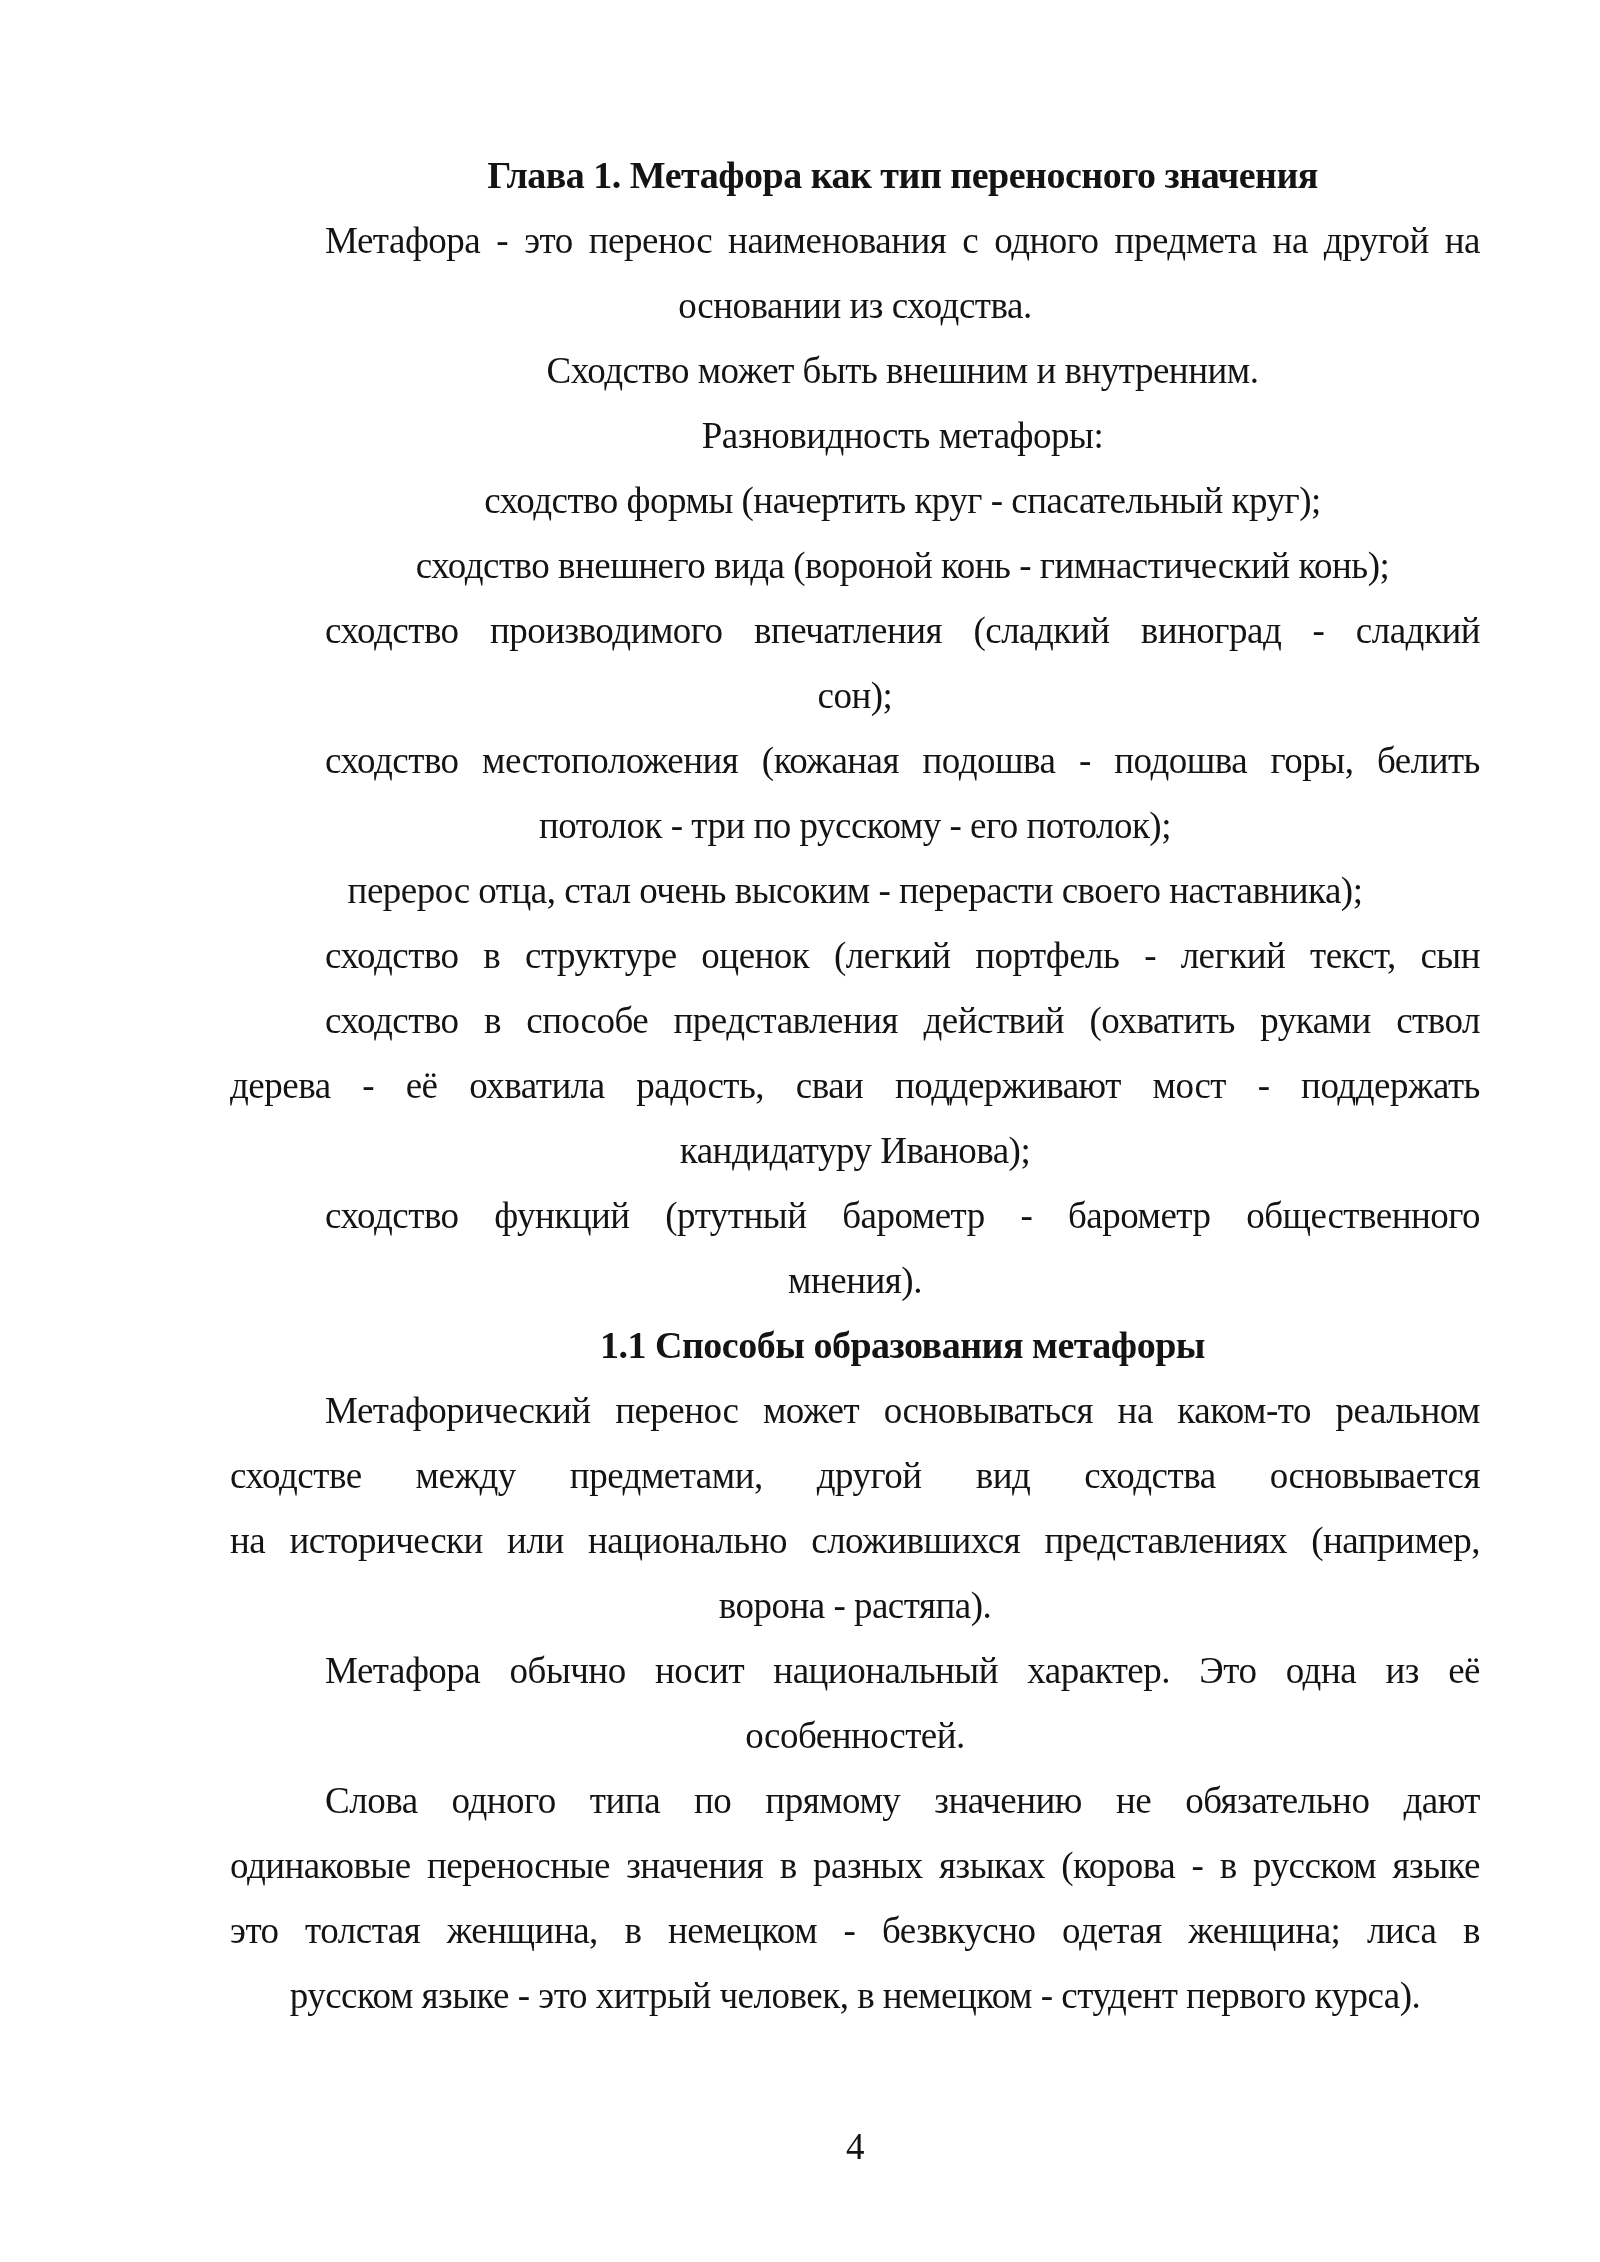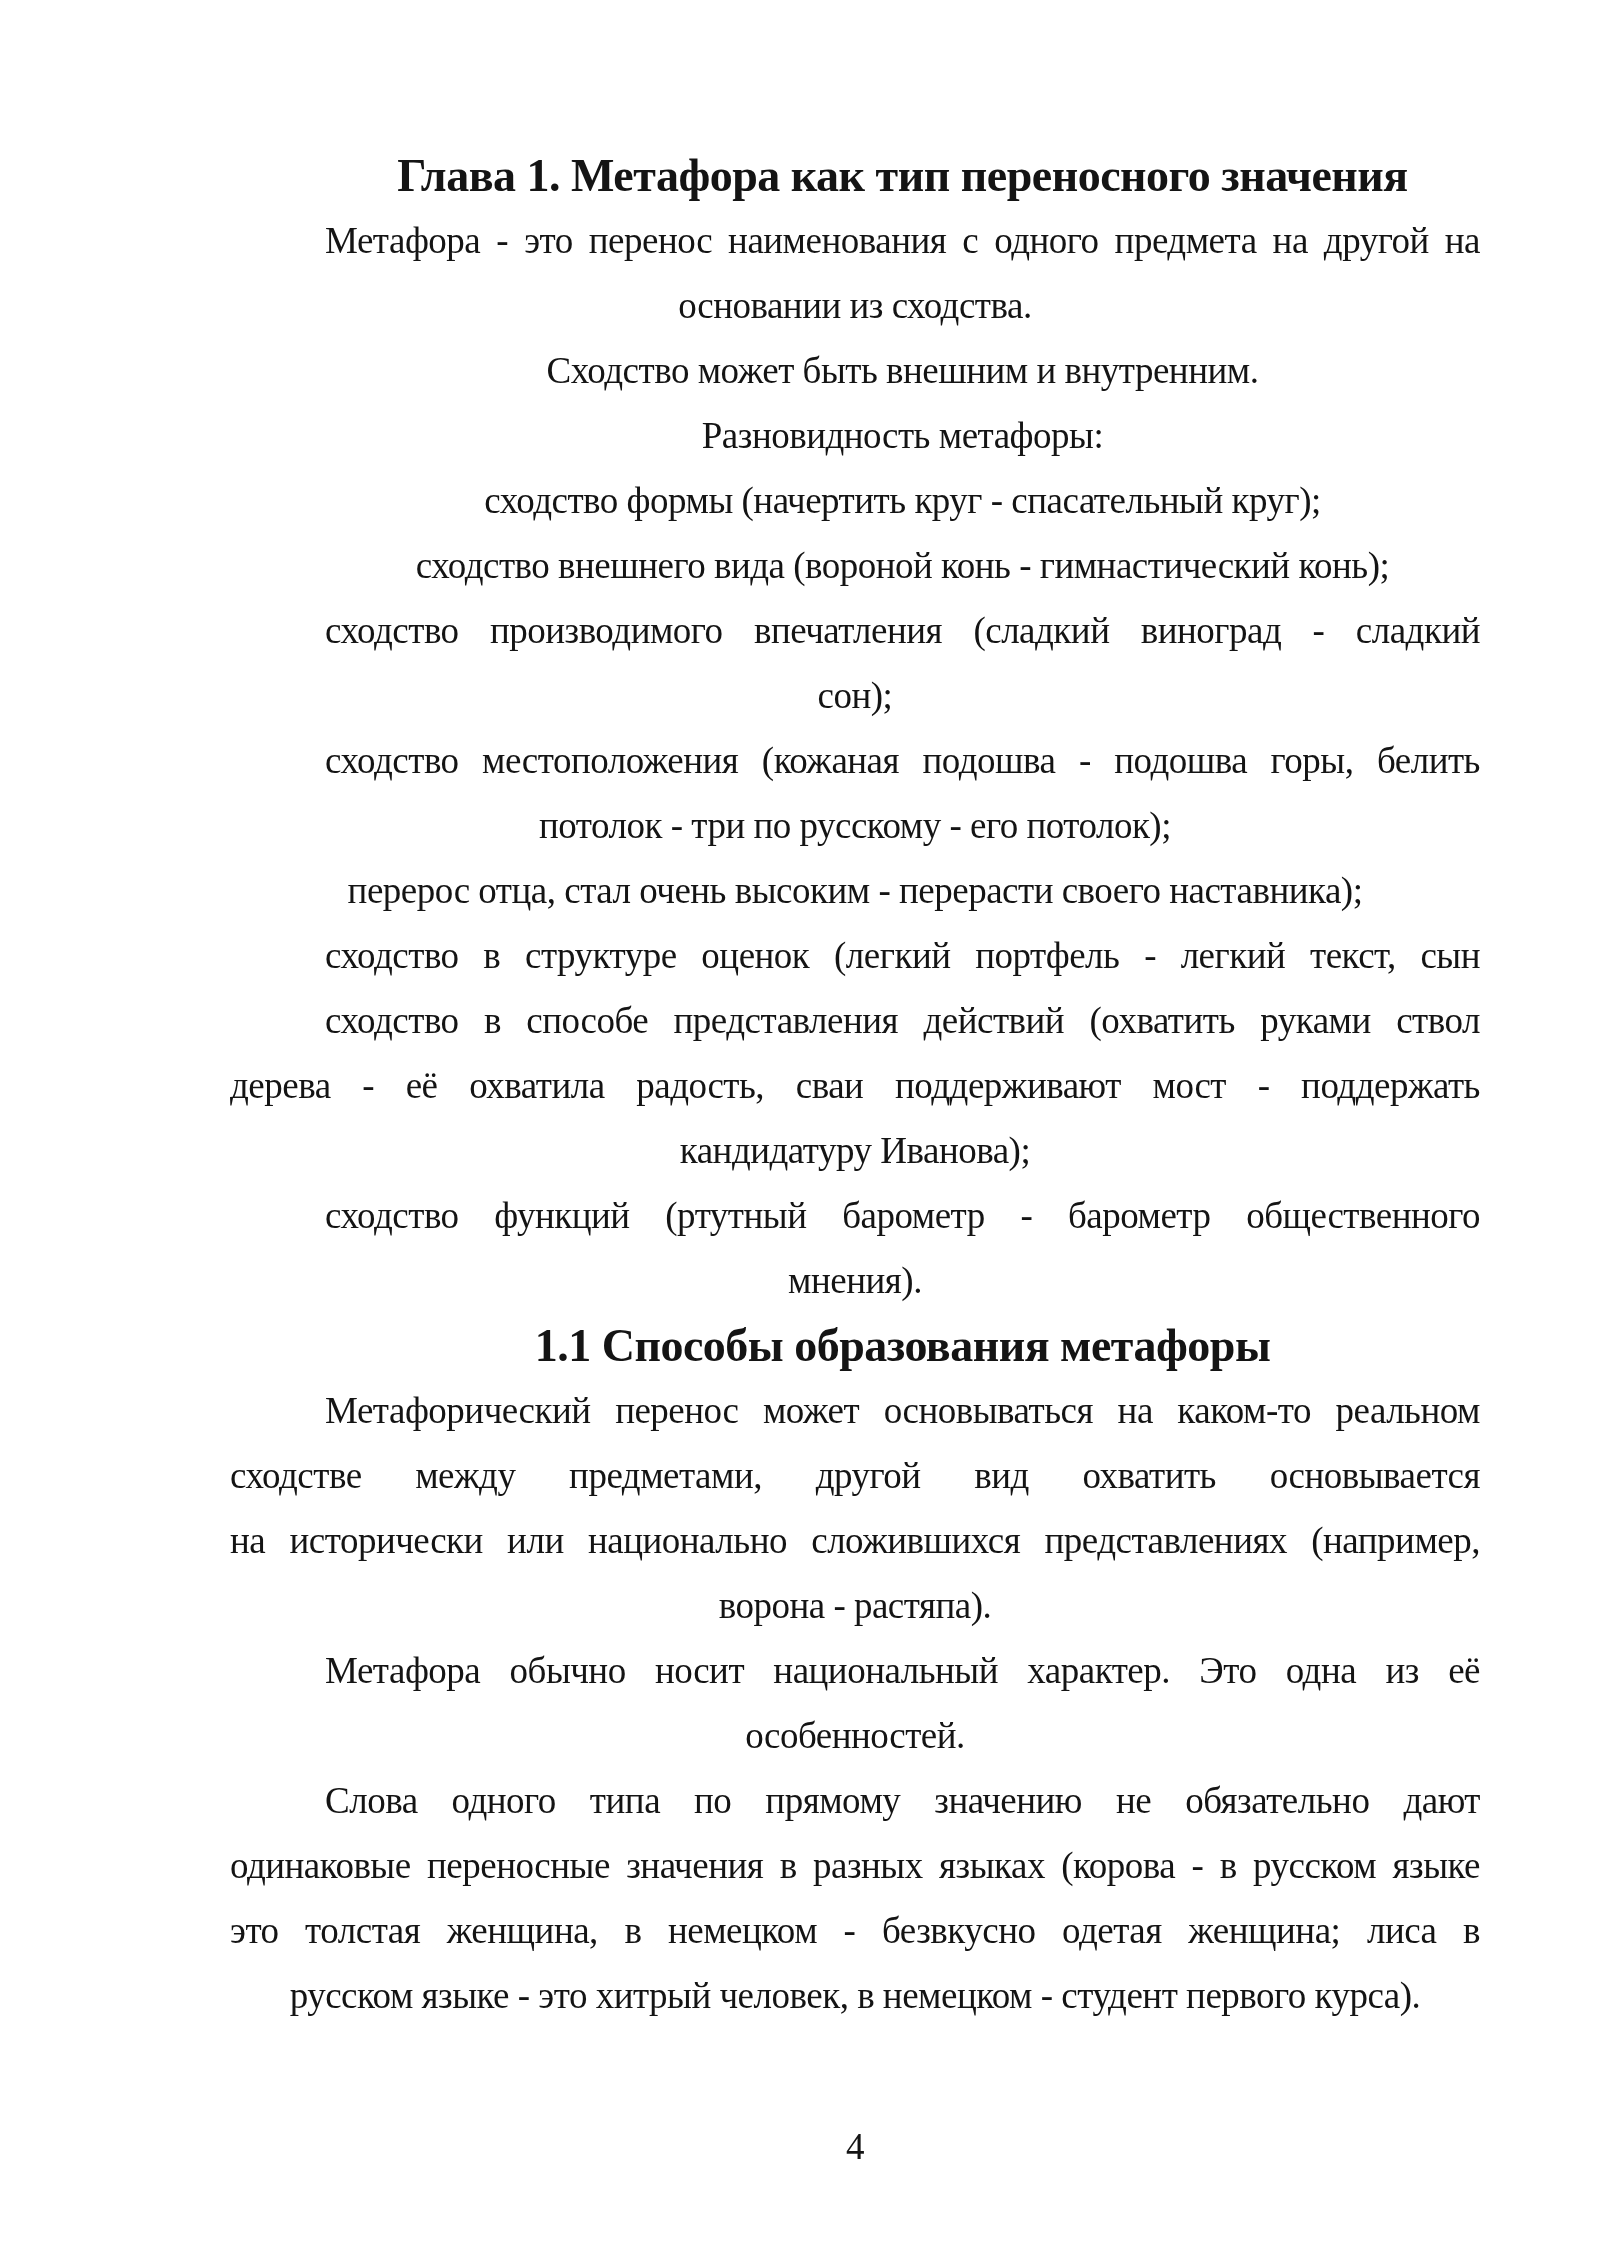--- a/index.html
+++ b/index.html
@@ -26,21 +26,21 @@
     white-space: normal;
     text-align: center;
   }
   .indent { text-indent: 95px; }
   .just {
     text-align: justify;
     text-align-last: justify;
   }
   .heading {
     font-weight: bold;
-    font-size: 46px;
+    font-size: 38px;
     text-align: center;
     text-align-last: center;
     padding-left: 95px;
   }
   .pagenum {
     margin-top: 86px;
     text-align: center;
     text-align-last: center;
   }
 </style>
@@ -66,21 +66,21 @@
     <div class="line indent just">сходство в структуре оценок (легкий портфель - легкий текст, сын</div>
     <div class="line indent just">сходство в способе представления действий (охватить руками ствол</div>
     <div class="line just">дерева - её охватила радость, сваи поддерживают мост - поддержать</div>
     <div class="line">кандидатуру Иванова);</div>
     <div class="line indent just">сходство функций (ртутный барометр - барометр общественного</div>
     <div class="line">мнения).</div>
 
     <div class="line heading">1.1 Способы образования метафоры</div>
 
     <div class="line indent just">Метафорический перенос может основываться на каком-то реальном</div>
-    <div class="line just">сходстве между предметами, другой вид охватить основывается</div>
+    <div class="line just">сходстве между предметами, другой вид сходства основывается</div>
     <div class="line just">на исторически или национально сложившихся представлениях (например,</div>
     <div class="line">ворона - растяпа).</div>
     <div class="line indent just">Метафора обычно носит национальный характер. Это одна из её</div>
     <div class="line">особенностей.</div>
     <div class="line indent just">Слова одного типа по прямому значению не обязательно дают</div>
     <div class="line just">одинаковые переносные значения в разных языках (корова - в русском языке</div>
     <div class="line just">это толстая женщина, в немецком - безвкусно одетая женщина; лиса в</div>
     <div class="line">русском языке - это хитрый человек, в немецком - студент первого курса).</div>
 
     <div class="line pagenum">4</div>

